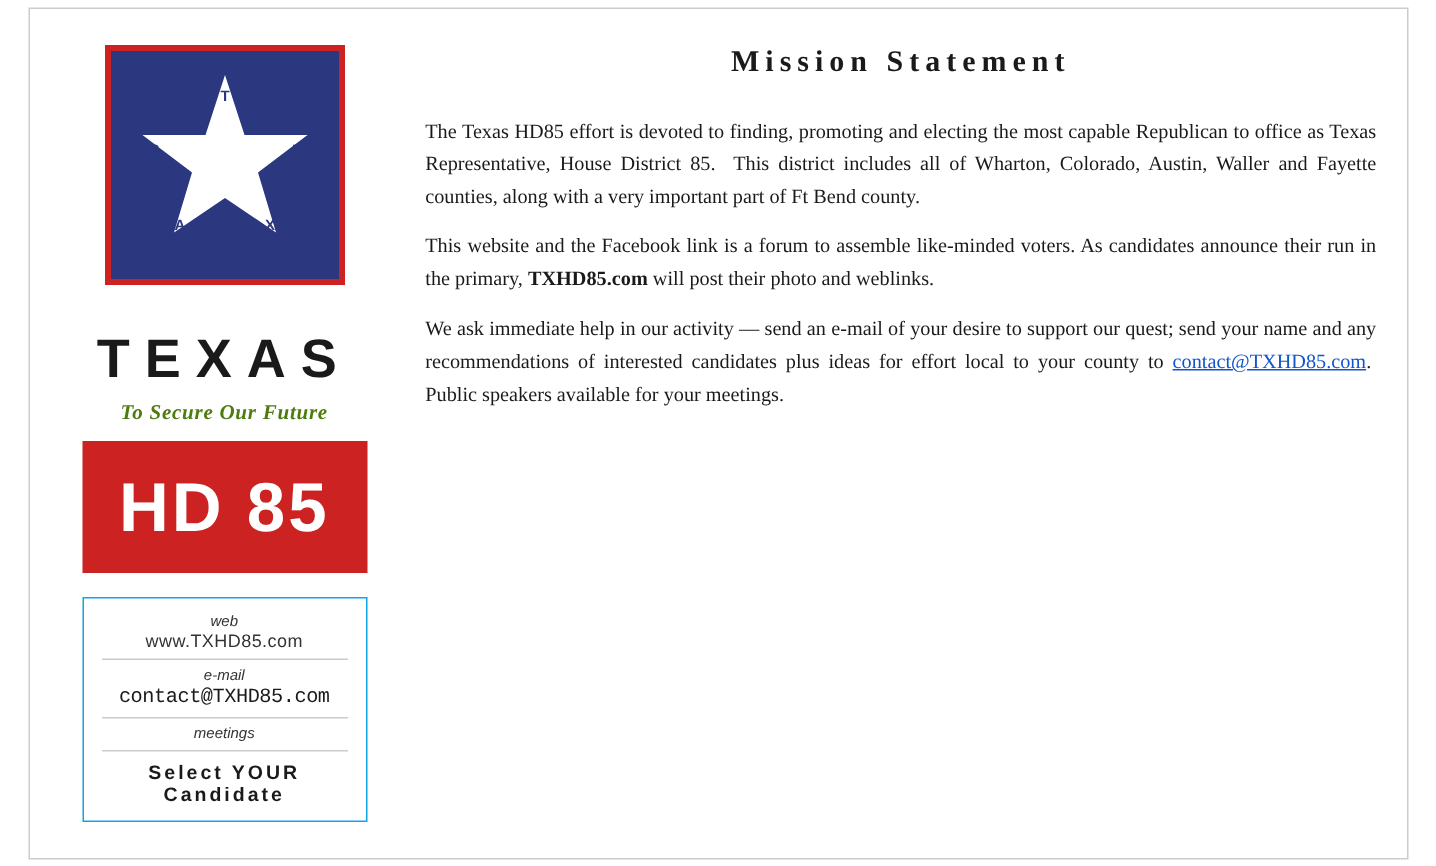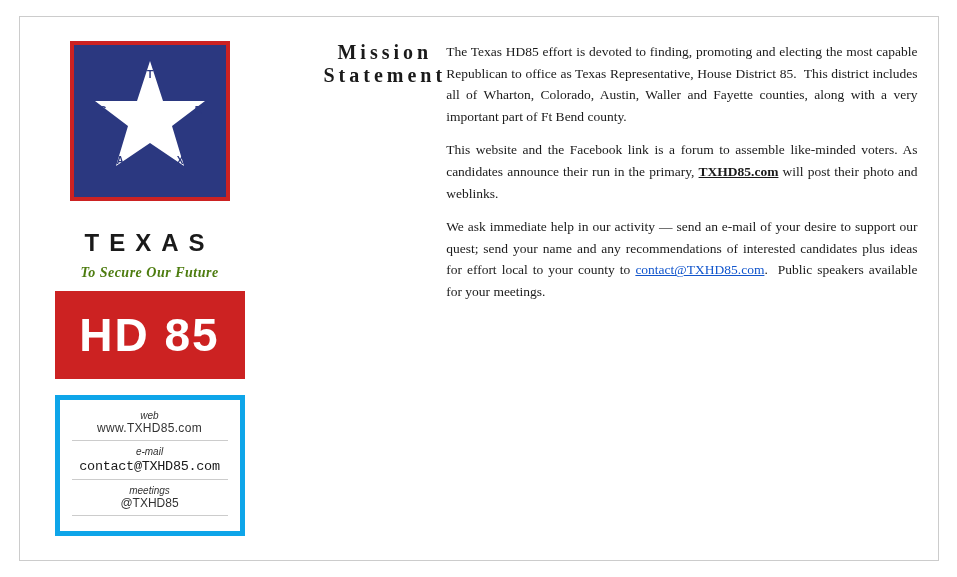--- a/index.html
+++ b/index.html
@@ -41,21 +41,21 @@
       align-items: center;
       justify-content: center;
       position: relative;
     }
     .star-svg {
       width: 130px;
       height: 130px;
     }
     .texas-label {
       font-family: 'Trebuchet MS', Arial, sans-serif;
-      font-size: 24px;
+      font-size: 36px;
       letter-spacing: 10px;
       color: #1a1a1a;
       font-weight: bold;
       margin-top: 20px;
     }
     .tagline {
       font-size: 14px;
       font-style: italic;
       font-weight: bold;
       color: #4d7c0f;
@@ -71,21 +71,21 @@
       width: 190px;
       height: 88px;
       display: flex;
       align-items: center;
       justify-content: center;
       letter-spacing: 2px;
       margin-top: 2px;
     }
     
     .contact-box {
-      border: 5px solid #0ea5e9;
+      border: 1px solid #0ea5e9;
       width: 190px;
       padding: 10px 12px;
       text-align: center;
       margin-top: 8px;
     }
     .contact-row-label {
       font-size: 10px;
       font-style: italic;
       color: #333;
       font-family: Arial, sans-serif;
@@ -119,23 +119,22 @@
       font-family: Arial, sans-serif;
       font-weight: bold;
       letter-spacing: 2px;
       color: #1a1a1a;
       margin-top: 6px;
     }
     
     .right-col {
       flex: 1;
       display: flex;
-      flex-direction: row;
-      gap: 0;
-      margin-left: 40px;
+      flex-direction: column;
+      gap: 10px;
     }
     .mission-title {
       font-size: 20px;
       font-family: 'Palatino Linotype', Georgia, serif;
       font-weight: bold;
       letter-spacing: 4px;
       text-align: center;
       margin-bottom: 14px;
       color: #1a1a1a;
     }
@@ -145,21 +144,20 @@
       margin-bottom: 12px;
       text-align: justify;
       color: #1a1a1a;
       font-family: Georgia, serif;
     }
     .mission-body a {
       color: #1155cc;
       text-decoration: underline;
     }
     .underline-bold {
-      text-decoration: underline;
       font-weight: bold;
     }
   </style>
 </head>
 <body>
 
 <div class="page-container">
 
   <div class="left-col">
 
@@ -183,22 +181,22 @@
     <div class="hd85-badge">HD 85</div>
 
     <div class="contact-box">
       <div class="contact-row-label">web</div>
       <div class="contact-web">www.TXHD85.com</div>
       <hr class="contact-divider">
       <div class="contact-row-label">e-mail</div>
       <div class="contact-email">contact@TXHD85.com</div>
       <hr class="contact-divider">
       <div class="contact-row-label">meetings</div>
-      <div class="contact-facebook">@TXHD85</div>
       <hr class="contact-divider">
+      <div class="select-candidate">Select YOUR Candidate</div>
     </div>
   </div>
 
   <div class="right-col">
     <div class="mission-title">Mission Statement</div>
     <div class="mission-body">
       <p>
         The Texas HD85 effort is devoted to finding, promoting and electing the most capable Republican to office as Texas Representative, House District 85.&nbsp; This district includes all of Wharton, Colorado, Austin, Waller and Fayette counties, along with a very important part of Ft Bend county.
       </p>
       <p>

